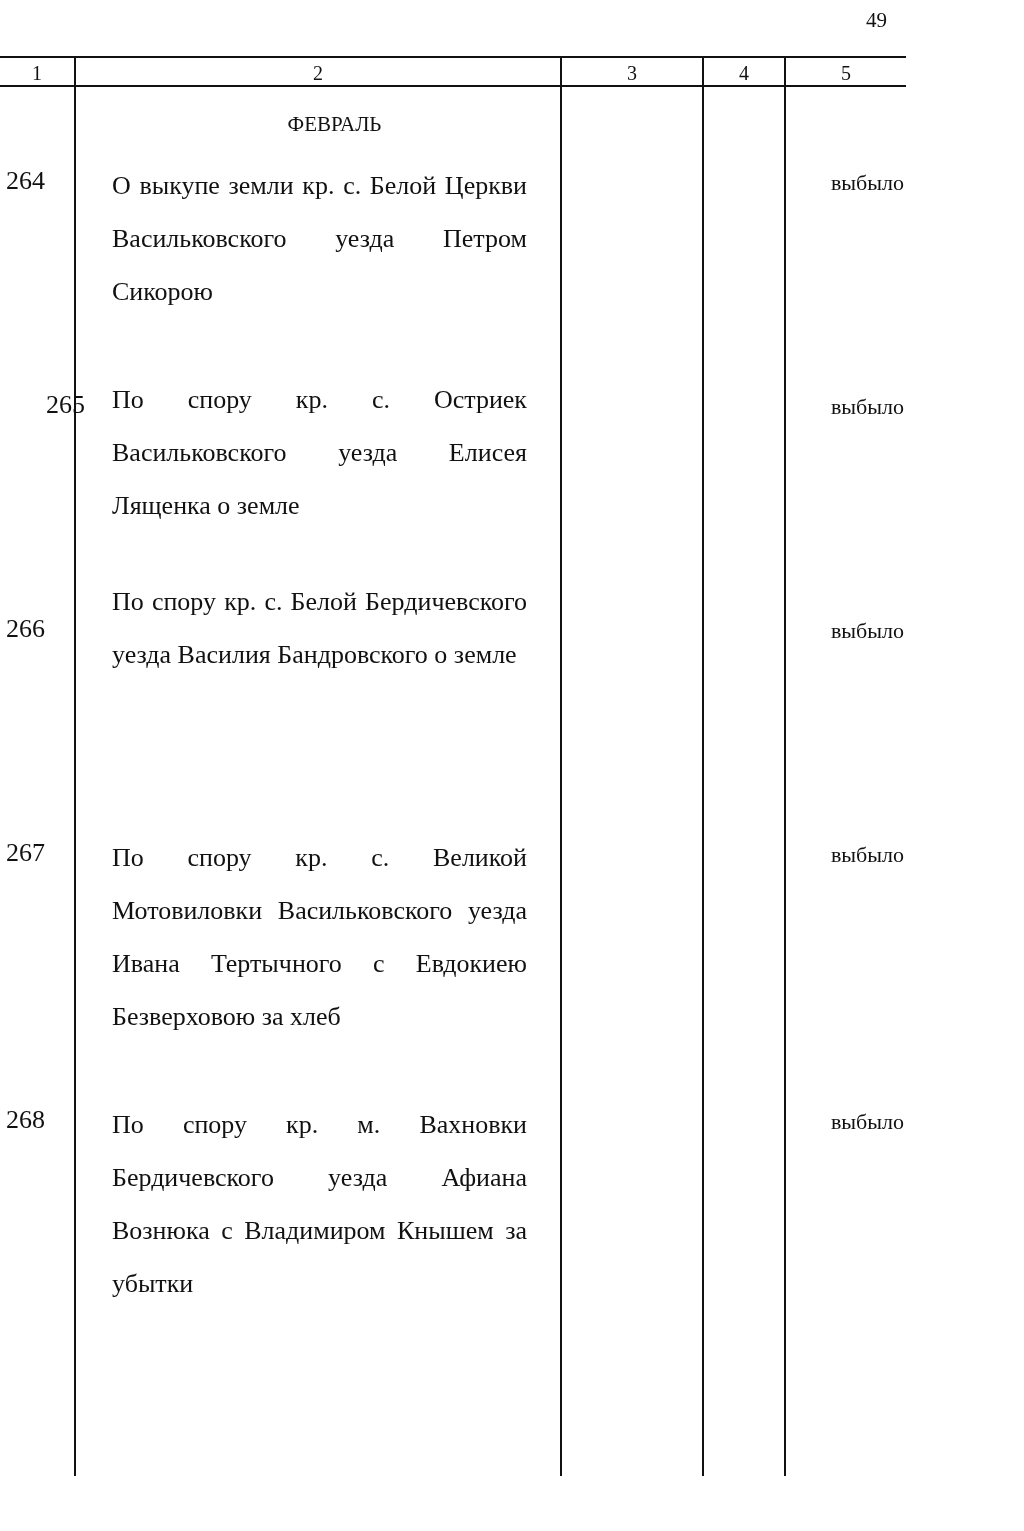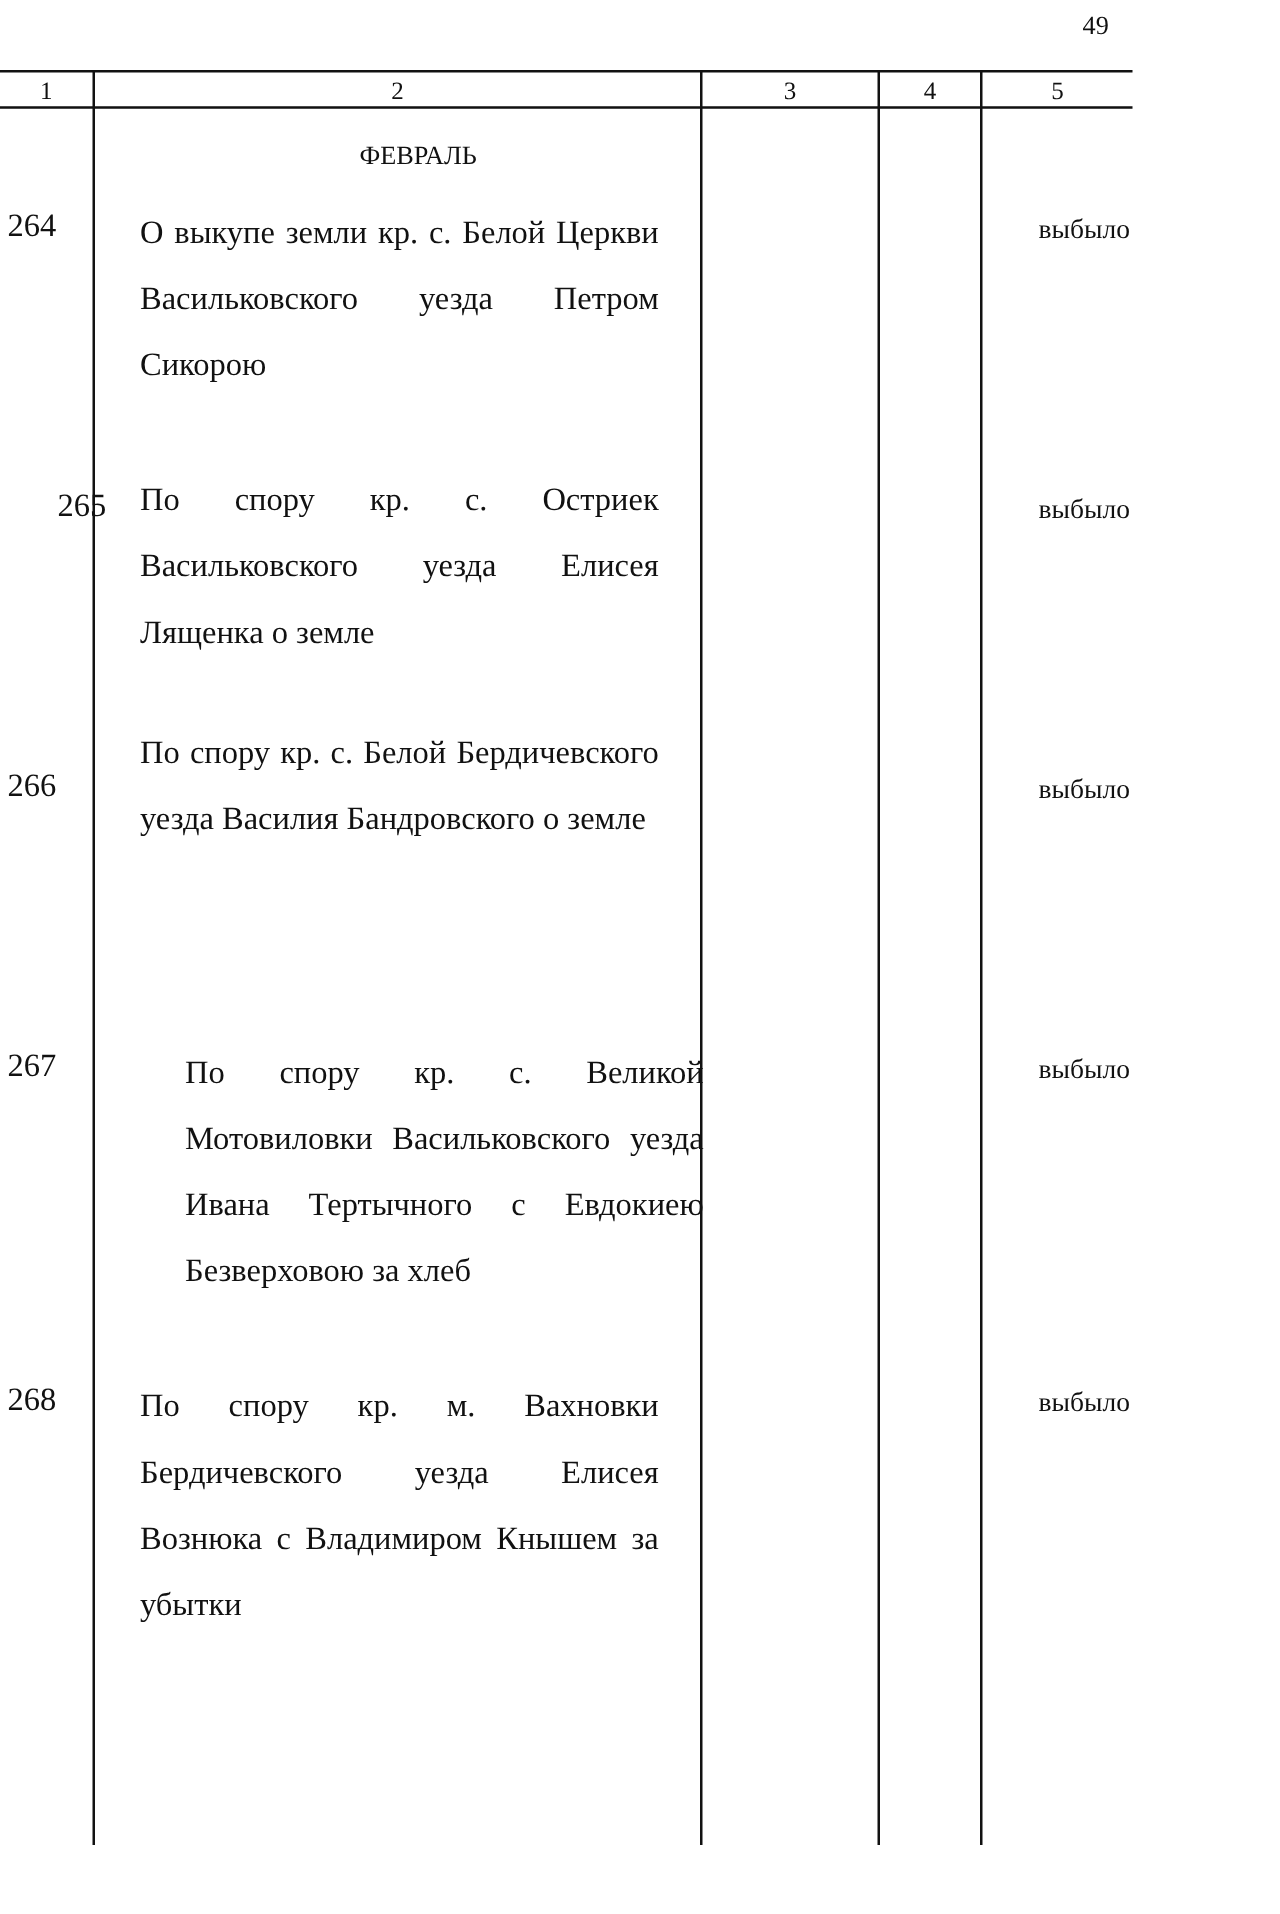--- a/index.html
+++ b/index.html
@@ -49,21 +49,21 @@
 </div>
 
 <div>
   <div class="num" style="top:614px;">266</div>
   <div class="desc" style="top:575px;">По спору кр. с. Белой Бердичевского уезда Василия Бандровского о земле</div>
   <div class="status" style="top:618px;">выбыло</div>
 </div>
 
 <div>
   <div class="num" style="top:838px;">267</div>
-  <div class="desc" style="top:831px;margin-left:36px;">По спору кр. с. Великой Мотовиловки Васильковского уезда Ивана Тертычного с Евдокиею Безверховою за хлеб</div>
+  <div class="desc" style="top:831px;">По спору кр. с. Великой Мотовиловки Васильковского уезда Ивана Тертычного с Евдокиею Безверховою за хлеб</div>
   <div class="status" style="top:842px;">выбыло</div>
 </div>
 
 <div>
   <div class="num" style="top:1105px;">268</div>
-  <div class="desc" style="top:1098px;">По спору кр. м. Вахновки Бердичевского уезда Елисея Вознюка с Владимиром Кнышем за убытки</div>
+  <div class="desc" style="top:1098px;">По спору кр. м. Вахновки Бердичевского уезда Афиана Вознюка с Владимиром Кнышем за убытки</div>
   <div class="status" style="top:1109px;">выбыло</div>
 </div>
 
 </body></html>

